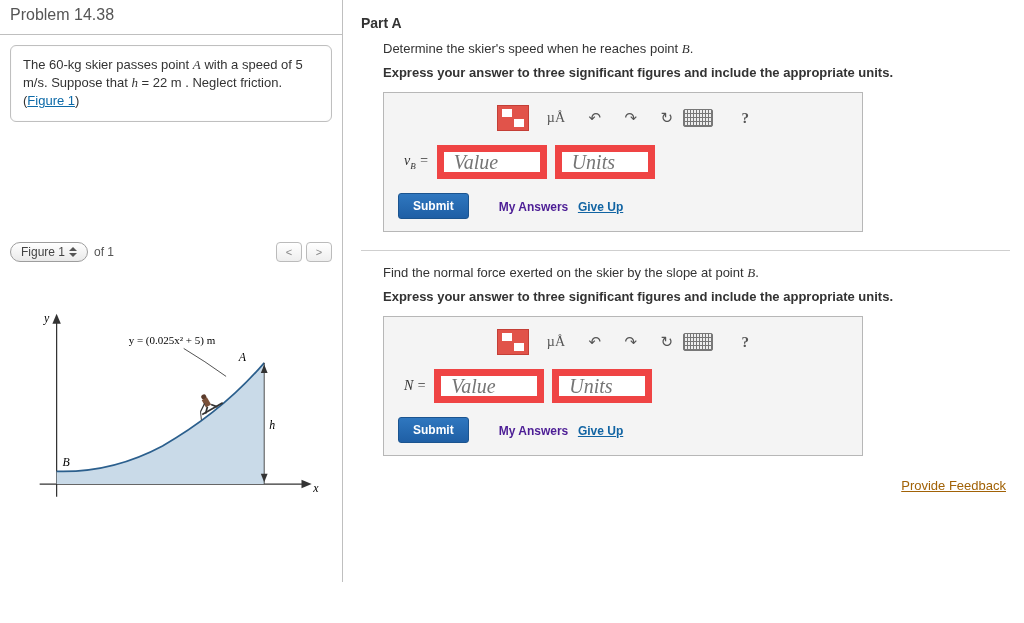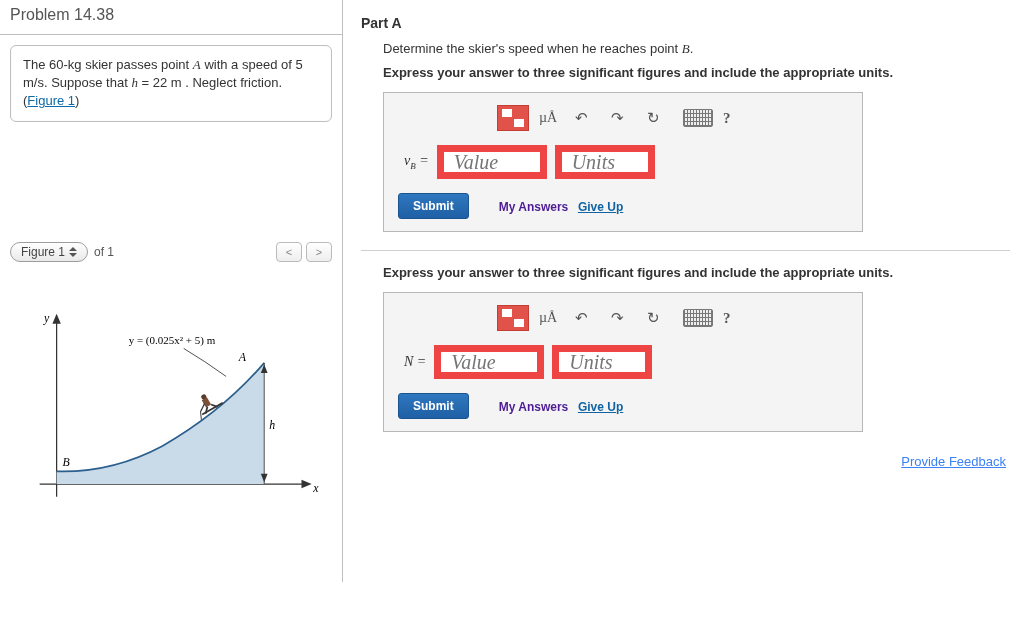--- a/index.html
+++ b/index.html
@@ -101,21 +101,21 @@
     border: 1px solid #c43e36;
     position: relative;
   }
   .tb-tiles::before, .tb-tiles::after {
     content: ""; position: absolute; background: #fff;
   }
   .tb-tiles::before { left: 4px; top: 3px; width: 10px; height: 8px; }
   .tb-tiles::after { left: 16px; top: 13px; width: 10px; height: 8px; }
   .tb-btn {
     min-width: 26px; height: 26px;
-    display: flex; align-items: center; justify-content: flex-start;
+    display: flex; align-items: center; justify-content: flex-end;
     color: #555; font-size: 15px;
     font-family: "Times New Roman", serif;
   }
   .tb-mu { font-size: 14px; }
   .tb-kbd {
     width: 30px; height: 18px; border: 1px solid #777; border-radius: 2px;
     background: repeating-linear-gradient(90deg,#777 0 1px,transparent 1px 3px),
                 repeating-linear-gradient(0deg,#777 0 1px,transparent 1px 4px);
     background-color: #eee;
   }
@@ -147,21 +147,21 @@
   }
   .myans { font-size: 12px; font-weight: bold; color: #4c1d95; margin-top: 28px; }
   .giveup { font-size: 12px; color: #1164a3; text-decoration: underline; font-weight: bold; margin-left: 6px; }
 
   .part-sep { border: none; border-top: 1px solid #cfcfcf; margin: 18px 0 14px 0; }
 
   .footer-row {
     display: flex; justify-content: flex-end; align-items: center;
     gap: 14px; margin-top: 22px; padding-right: 4px;
   }
-  .feedback { color: #3b82f6; text-decoration: underline; font-size: 13px; }
+  .feedback { color: #a16207; text-decoration: underline; font-size: 13px; }
   .continue-btn {
     background: linear-gradient(#2f77bf, #1f5fa5);
     color: #fff;
     border: 1px solid #1b548f;
     border-radius: 4px;
     padding: 6px 14px;
     font-size: 14px;
   }
 </style>
 </head>
@@ -259,20 +259,23 @@
         <button class="submit-btn">Submit</button>
         <span>
           <span class="myans">My Answers</span>
           <a href="#" class="giveup">Give Up</a>
         </span>
       </div>
     </div>
 
     <hr class="part-sep">
 
+    <div class="part-desc">
+      <span>Find the normal force exerted on the skier by the slope at point </span><span class="fvar">B</span><span>.</span>
+    </div>
     <div class="part-instr">Express your answer to three significant figures and include the appropriate units.</div>
 
     <div class="answer-box">
       <div class="toolbar">
         <span class="tb-tiles"></span>
         <span class="tb-btn tb-mu">
             <span>µÅ</span>
           </span>
         <span class="tb-btn">↶</span>
         <span class="tb-btn">↷</span>

